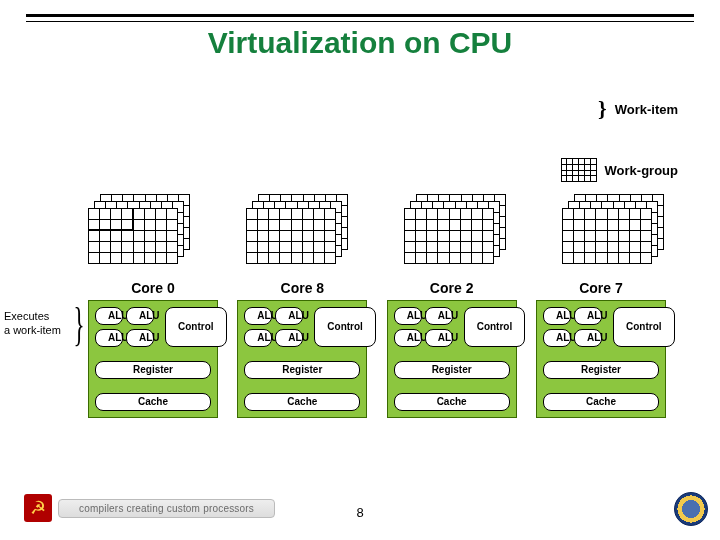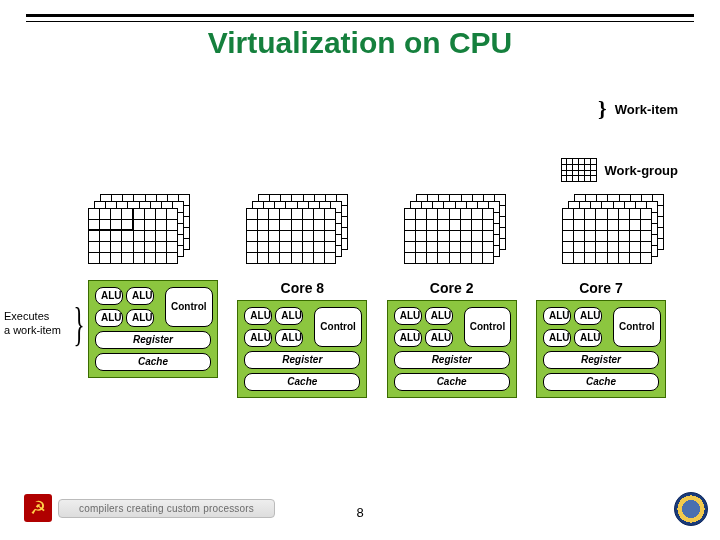--- a/index.html
+++ b/index.html
@@ -89,28 +89,28 @@
   }
   .row1 { display: flex; gap: 4px; align-items: stretch; margin-bottom: 4px; }
   .alu-col { display: flex; flex-direction: column; gap: 4px; }
   .alu-row { display: flex; gap: 3px; }
   .chip {
     background: #fff;
     border: 1px solid #000;
     border-radius: 8px;
     font-size: 10px;
     font-weight: 600;
-    padding: 2px 5px;
+    padding: 2px 12px;
     text-align: center;
     line-height: 12px;
   }
   .alu { width: 28px; }
   .control { flex: 1; display:flex; align-items:center; justify-content:center;margin-left:7px; }
   .wide { width: 100%; }
-  .reg, .cache { margin-top: 4px; font-style: italic; }
+  .reg, .cache { margin-top: 14px; }
   
   .side-anno {
     position: absolute;
     left: 4px; top: 310px;
     width: 80px;
     font-size: 11px;
     font-weight: 400;
     text-align: left;
     line-height: 1.25;
   }
@@ -745,20 +745,21 @@
 </div>
 
 <div class="side-brace">}</div>
 <div class="side-anno">
   <span>Executes</span><br>
   <span>a work-item</span>
 </div>
 
 <div class="cores">
   <div class="core">
+    <div class="core-label">Core 0</div>
     <div class="core-box">
       <div class="row1">
         <div class="alu-col">
           <div class="alu-row">
             <div class="chip alu">ALU</div>
             <div class="chip alu">ALU</div>
           </div>
           <div class="alu-row">
             <div class="chip alu">ALU</div>
             <div class="chip alu">ALU</div>

